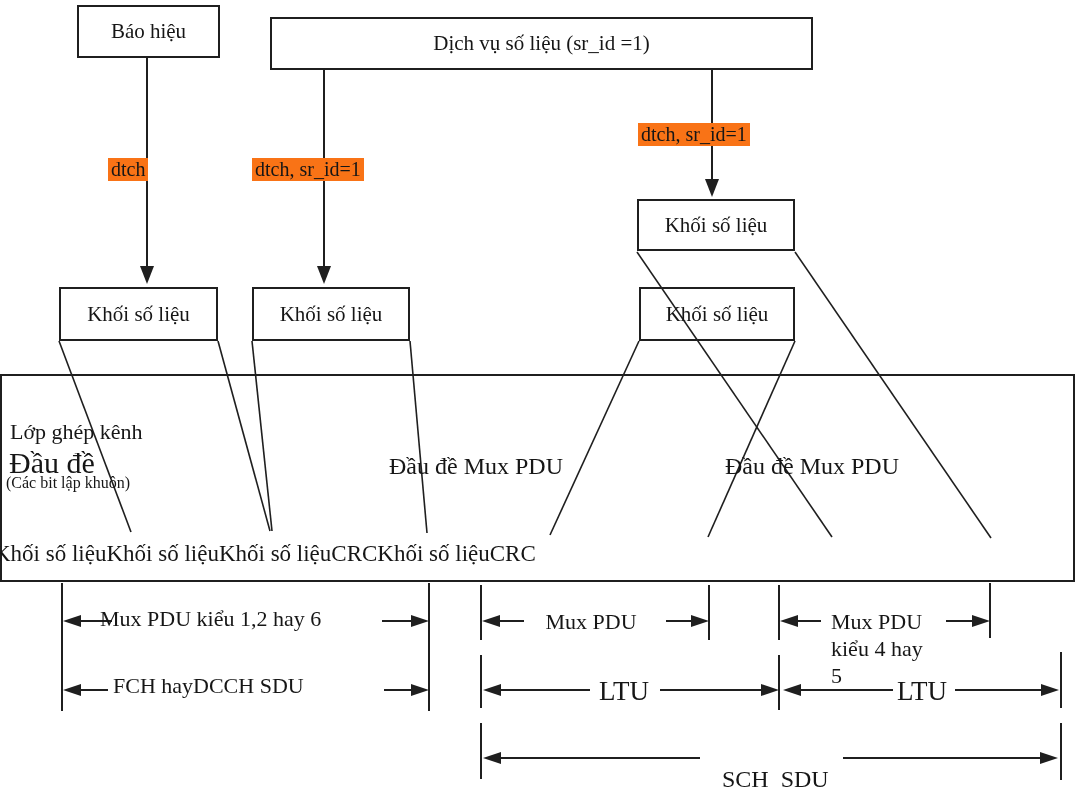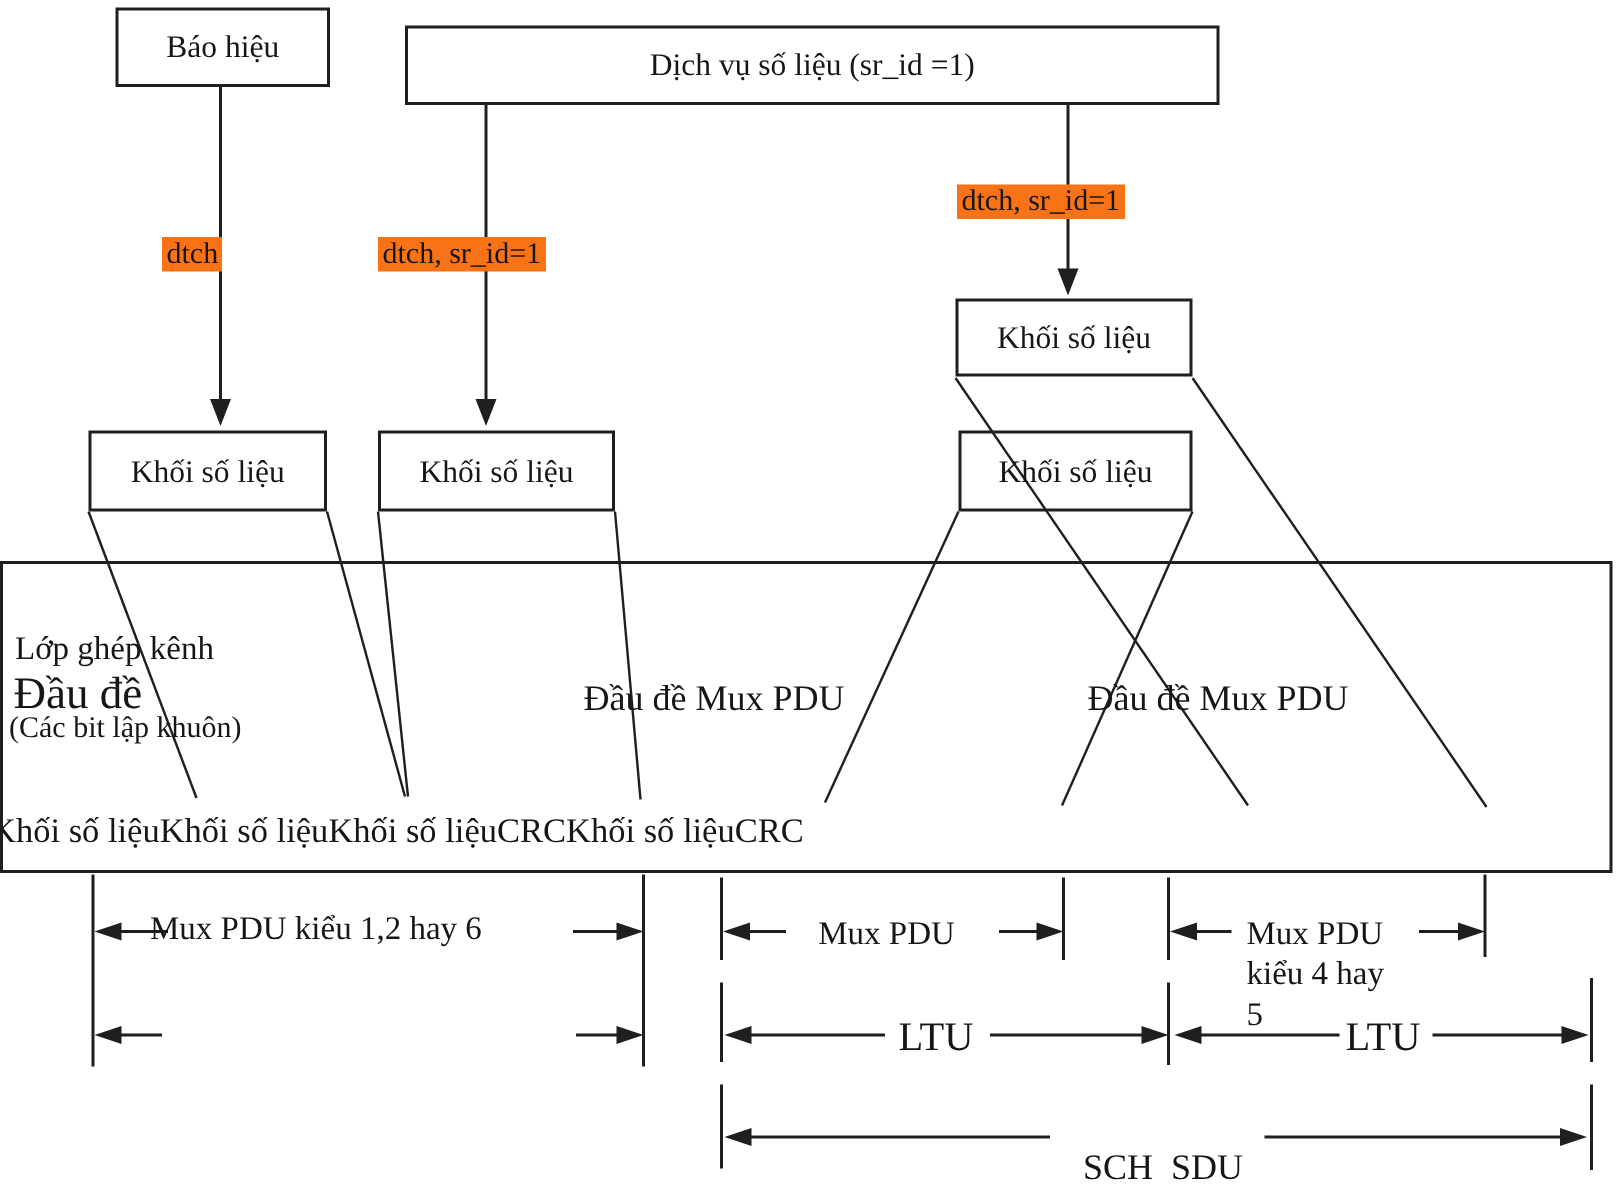--- a/index.html
+++ b/index.html
@@ -125,33 +125,34 @@
     <span>Khối số liệu</span>
   </div>
   <div class="box" style="left:639px;top:287px;width:156px;height:54px;background:transparent;">
     <span>Khối số liệu</span>
   </div>
 
   <div class="muxbox" style="left:0px;top:374px;width:1075px;height:208px;"></div>
 
   <div class="lbl" style="left:10px;top:419px;font-size:22px;">Lớp ghép kênh</div>
   <div class="lbl" style="left:9px;top:446px;font-size:30px;">Đầu đề</div>
-  <div class="lbl" style="left:6px;top:474px;font-size:20px;">(Các bit lập khuôn)</div>
+  <div class="lbl" style="left:6px;top:474px;font-size:16px;">(Các bit lập khuôn)</div>
   <div class="lbl" style="left:389px;top:453px;font-size:24px;">Đầu đề Mux PDU</div>
   <div class="lbl" style="left:725px;top:453px;font-size:24px;">Đầu đề Mux PDU</div>
   <div class="lbl" style="left:-6px;top:541px;font-size:23px;">Khối số liệuKhối số liệuKhối số liệuCRCKhối số liệuCRC</div>
 
   <div class="lbl" style="left:100px;top:606px;font-size:22px;">Mux PDU kiểu 1,2 hay 6</div>
   <div class="lbl ctr" style="left:516px;top:608px;width:150px;font-size:22px;line-height:27px;">
     <div>Mux PDU</div>
   </div>
   <div class="lbl" style="left:831px;top:608px;font-size:22px;line-height:27px;">
     <div>Mux PDU</div>
     <div>kiểu 4 hay</div>
     <div>5</div>
   </div>
 
+  <div class="lbl" style="left:113px;top:673px;font-size:22px;">FCH hayDCCH SDU</div>
   <div class="lbl" style="left:599px;top:676px;font-size:27px;">LTU</div>
   <div class="lbl" style="left:897px;top:676px;font-size:27px;">LTU</div>
 
   <div class="lbl pre" style="left:722px;top:746px;font-size:24px;margin-top:20px;">SCH  SDU</div>
 
 </div>
 
 </body></html>

